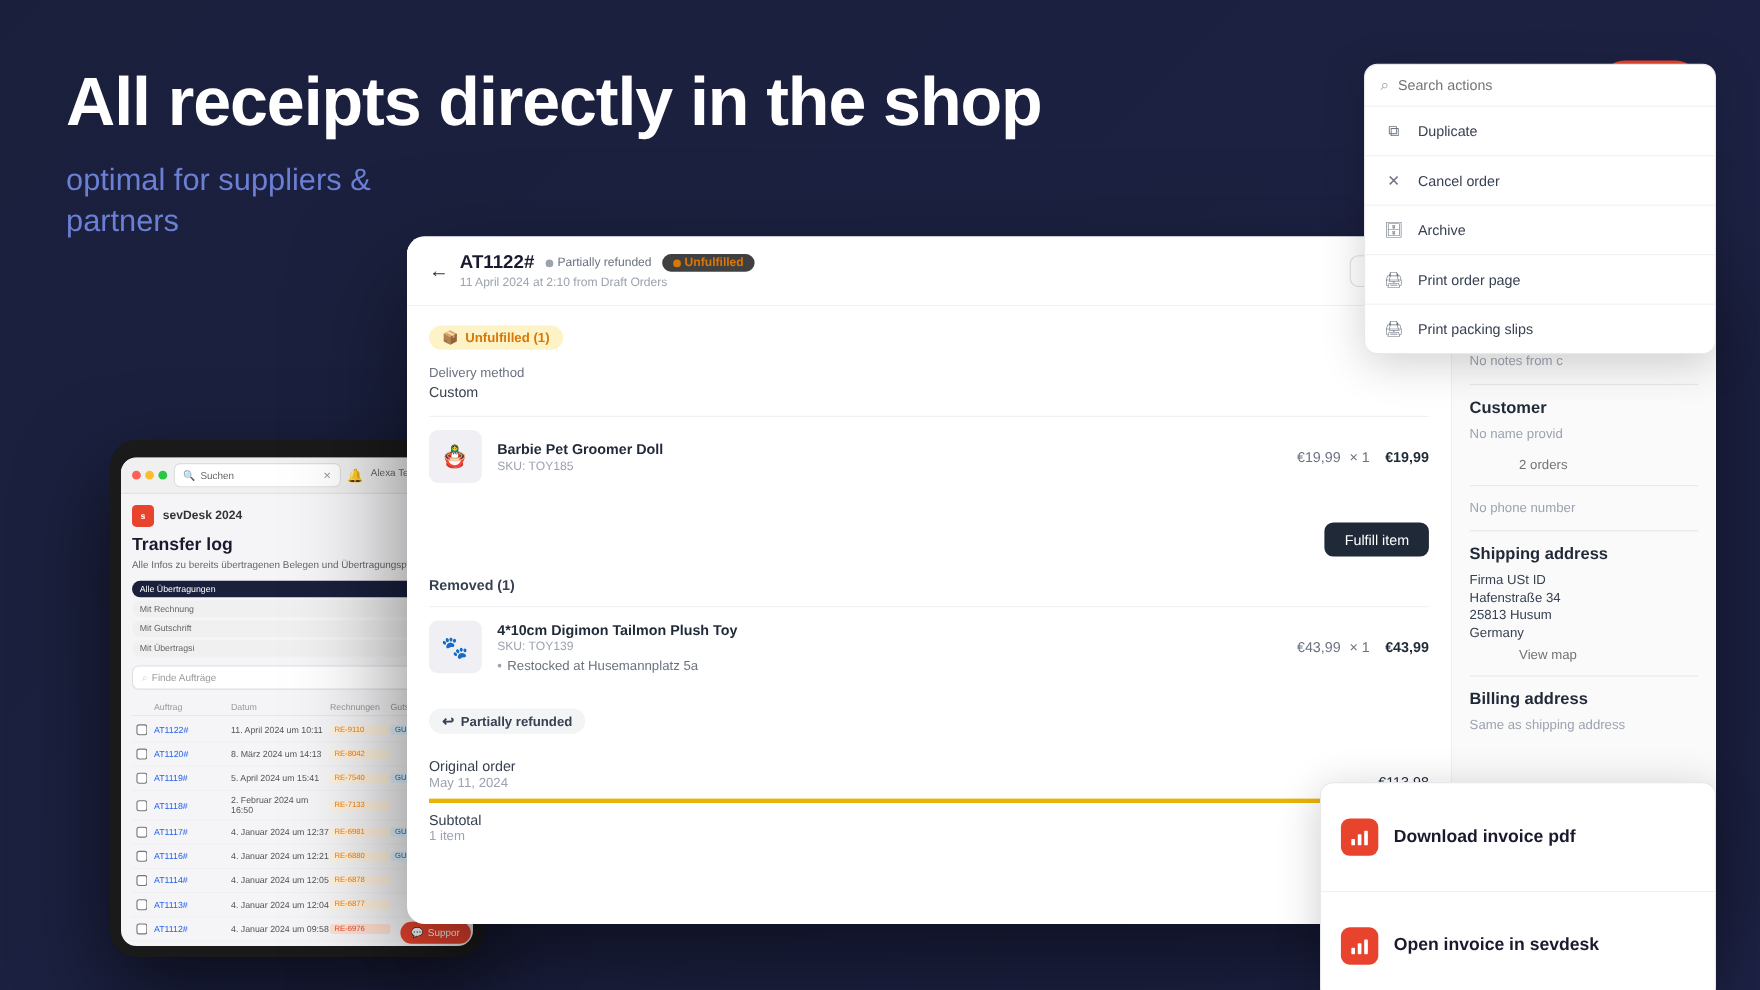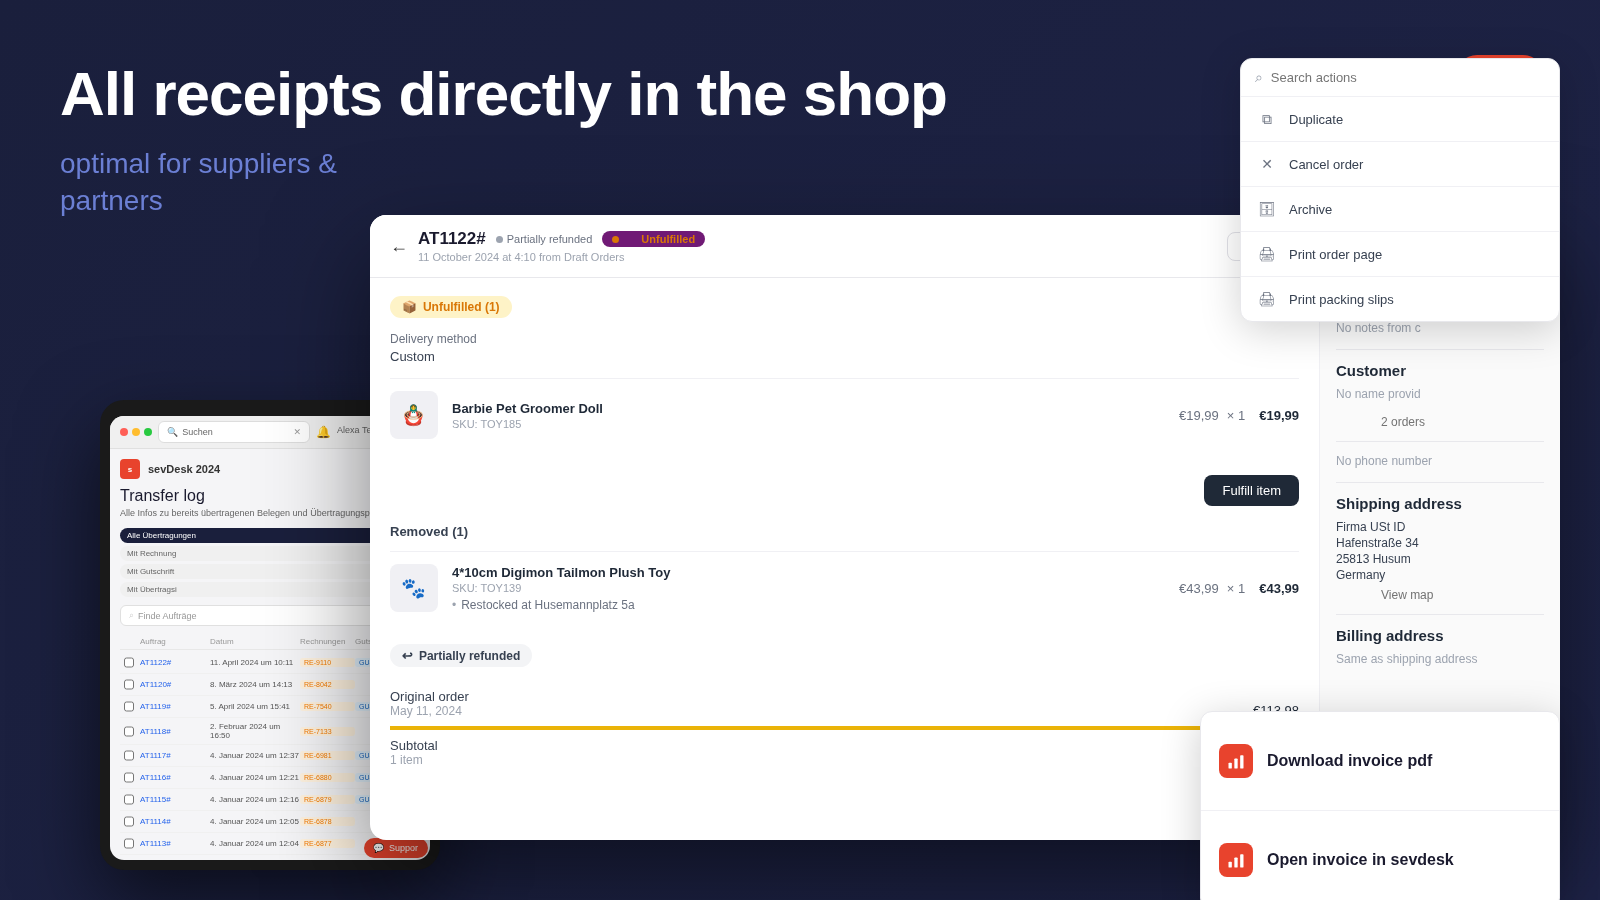--- a/index.html
+++ b/index.html
@@ -126,21 +126,21 @@
       display: flex; align-items: center; justify-content: center;
       font-size: 8px; color: white; font-weight: bold;
     }
     .tablet-app-name {
       font-size: 11px;
       color: #333;
       font-weight: 600;
     }
     .tablet-title {
       font-size: 16px;
-      font-weight: 400;
+      font-weight: 700;
       color: #1a1a2e;
       margin-bottom: 3px;
     }
     .tablet-subtitle {
       font-size: 9px;
       color: #666;
       margin-bottom: 10px;
     }
 
     
@@ -271,28 +271,28 @@
     }
     .badge-partially {
       font-size: 11px;
       color: #6b7280;
       display: flex;
       align-items: center;
       gap: 4px;
     }
     .dot-gray { width: 7px; height: 7px; border-radius: 50%; background: #9ca3af; display: inline-block; }
     .badge-unfulfilled {
-      background: #701a75;
+      background: #404040;
       color: #d97706;
       font-size: 11px;
       padding: 2px 10px;
       border-radius: 12px;
       display: flex;
       align-items: center;
-      gap: 22px;
+      gap: 3px;
       font-weight: 600;
     }
     .badge-unfulfilled-dot { width: 7px; height: 7px; border-radius: 50%; background: #d97706; display: inline-block; }
     .card-subtitle {
       font-size: 11px;
       color: #9ca3af;
       margin-top: 2px;
     }
     .card-header-right {
       display: flex;
@@ -727,27 +727,20 @@
           <span style="font-size:8px;color:#555;">4. Januar 2024 um 12:37</span>
           <span class="badge-re">RE-6981</span>
           <span class="badge-gu">GU-2064</span>
         </div>
         <div class="tablet-table-row">
           <input type="checkbox" style="width: 10px;">
           <span class="tablet-link">AT1116#</span>
           <span style="font-size:8px;color:#555;">4. Januar 2024 um 12:21</span>
           <span class="badge-re">RE-6880</span>
           <span class="badge-gu">GU-2063</span>
-        </div>
-        <div class="tablet-table-row">
-          <input type="checkbox" style="width: 10px;">
-          <span class="tablet-link">AT1115#</span>
-          <span style="font-size:8px;color:#555;">4. Januar 2024 um 12:16</span>
-          <span class="badge-re">RE-6879</span>
-          <span class="badge-gu">GU-2064</span>
         </div>
         <div class="tablet-table-row">
           <input type="checkbox" style="width: 10px;">
           <span class="tablet-link">AT1114#</span>
           <span style="font-size:8px;color:#555;">4. Januar 2024 um 12:05</span>
           <span class="badge-re">RE-6878</span>
           <span></span>
         </div>
         <div class="tablet-table-row">
           <input type="checkbox" style="width: 10px;">
@@ -783,21 +776,21 @@
           <span class="order-id">AT1122#</span>
           <span class="badge-partially">
             <span class="dot-gray"></span>
             <span>Partially refunded</span>
           </span>
           <span class="badge-unfulfilled">
             <span class="badge-unfulfilled-dot"></span>
             <span>Unfulfilled</span>
           </span>
         </div>
-        <div class="card-subtitle">11 October 2024 at 4:10 from Draft Orders</div>
+        <div class="card-subtitle">11 April 2024 at 2:10 from Draft Orders</div>
       </div>
     </div>
     <div class="card-header-right">
       <button class="btn-outline">Refund</button>
       <button class="btn-outline">Edit</button>
       <button class="btn-more-actions">
         <span>More actions</span>
         <span>∨</span>
       </button>
       <button class="chevron-right-btn">›</button>

